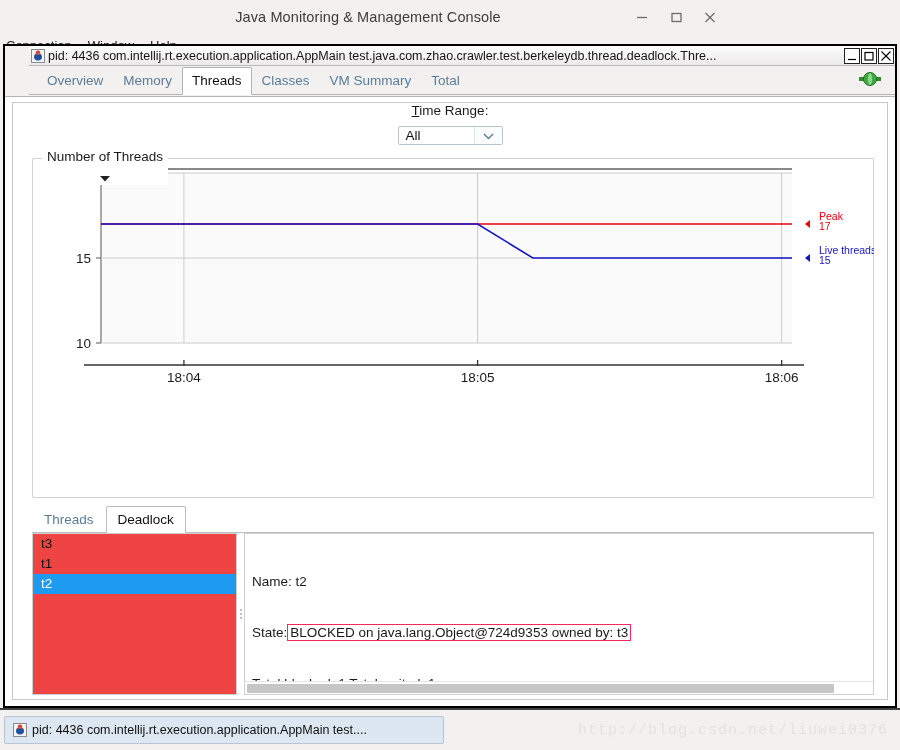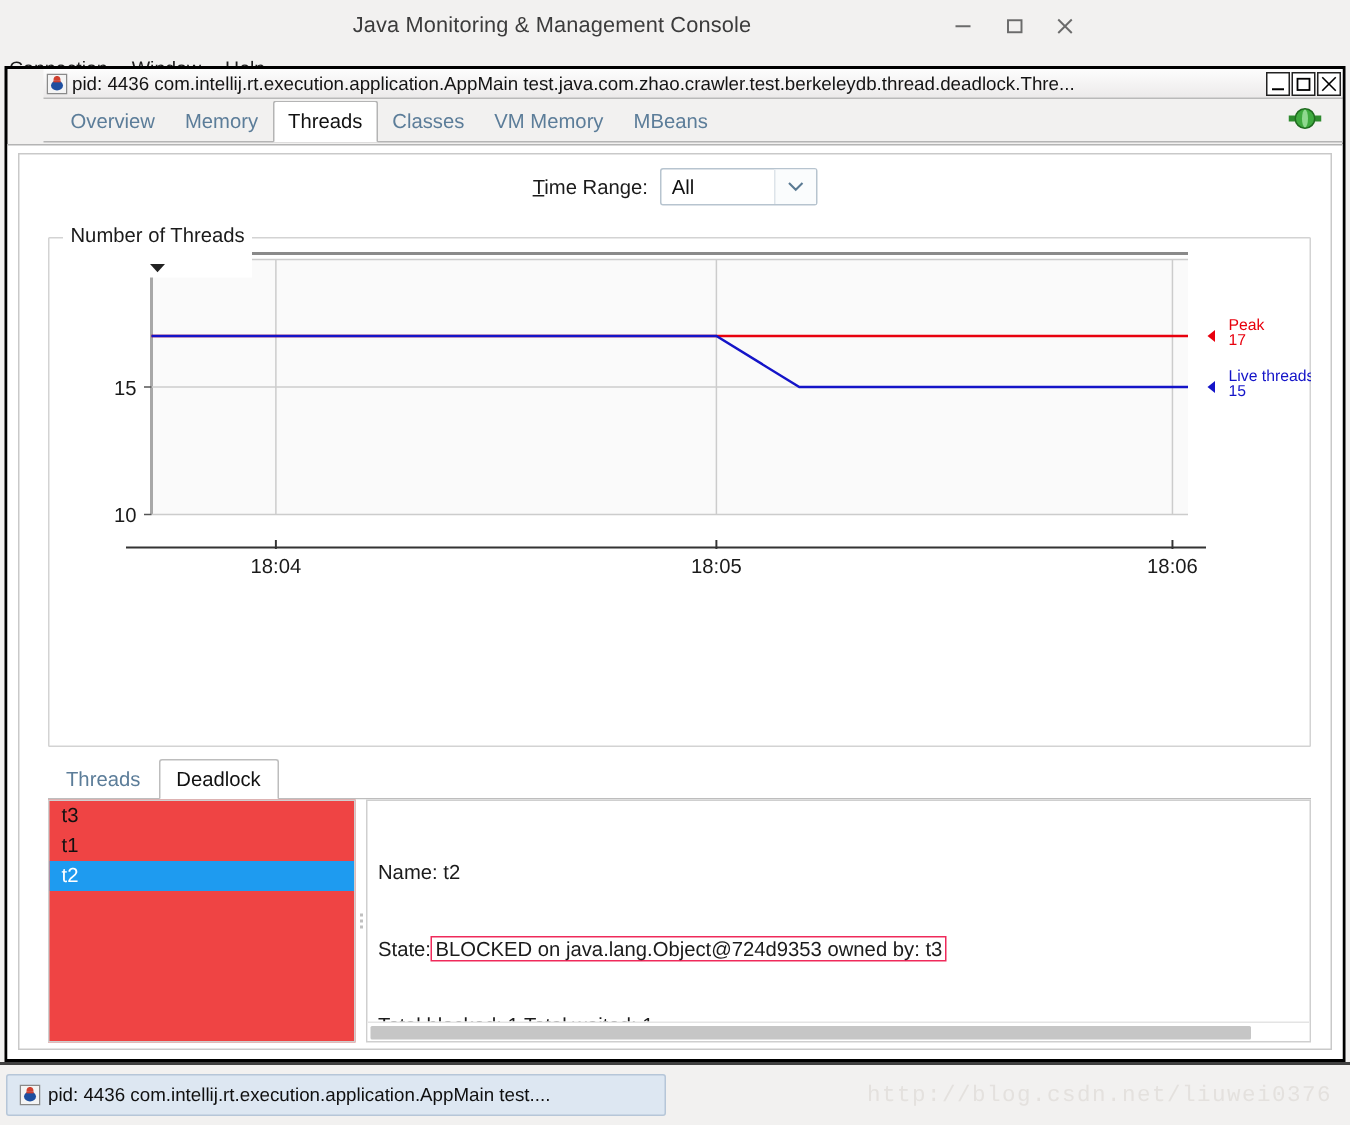--- a/index.html
+++ b/index.html
@@ -117,20 +117,21 @@
     position:absolute; left:7px; top:5px;
     width:876px; height:598px;
     background:#fff;
     border:1px solid #c9c9c9;
   }
 
   
   #timerange-row {
     height:42px; display:flex; align-items:center; justify-content:center;
     gap:8px;
+    flex-direction:column;
   }
   #timerange-label { font-size:13.5px; color:#1b1b1b; }
   #timerange-label u { text-decoration:underline; }
   #timerange-select {
     width:105px; height:25px;
     border:1px solid #b7c4cf;
     background:#fff;
     display:flex; align-items:center;
     font-size:13.5px;
     position:relative;
@@ -335,22 +336,22 @@
           </svg>
       </span>
     </span>
   </div>
 
   <div id="tabstrip">
     <div class="tab">Overview</div>
     <div class="tab">Memory</div>
     <div class="tab sel">Threads</div>
     <div class="tab">Classes</div>
-    <div class="tab">VM Memory</div>
-    <div class="tab">MBeans</div>
+    <div class="tab">VM Summary</div>
+    <div class="tab">Total</div>
     <span id="plug-icon">
       <svg width="22" height="16" viewBox="0 0 22 16">
         <rect x="0" y="6" width="5" height="4" fill="#2e8b2e"></rect>
         <rect x="17" y="6" width="5" height="4" fill="#2e8b2e"></rect>
         <ellipse cx="11" cy="8" rx="6.5" ry="6.5" fill="#3faa3f" stroke="#1f6b1f" stroke-width="1"></ellipse>
         <ellipse cx="11" cy="8" rx="2" ry="6" fill="#8fd98f"></ellipse>
       </svg>
     </span>
   </div>
 

